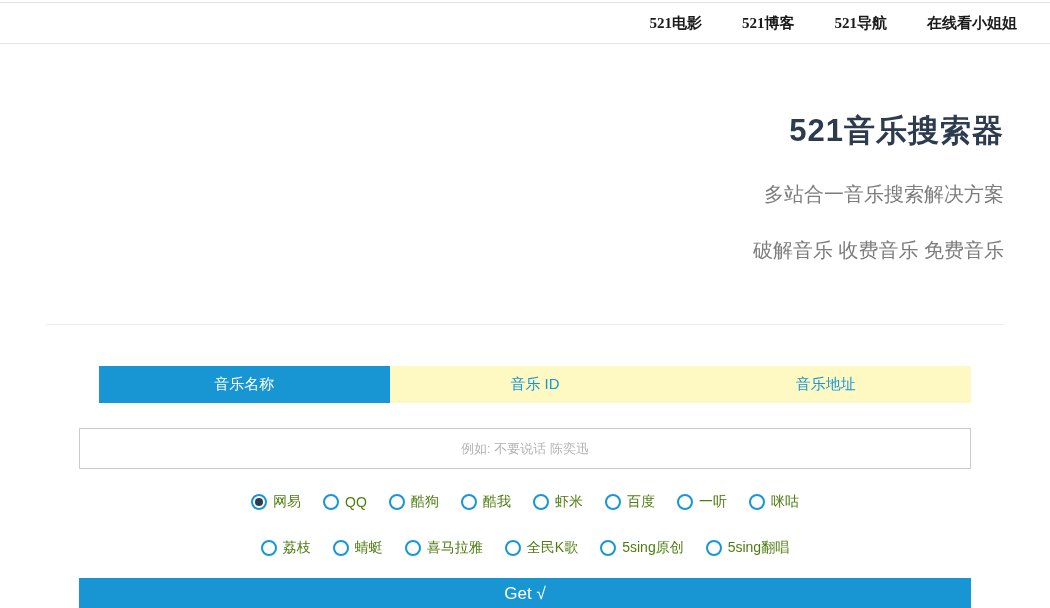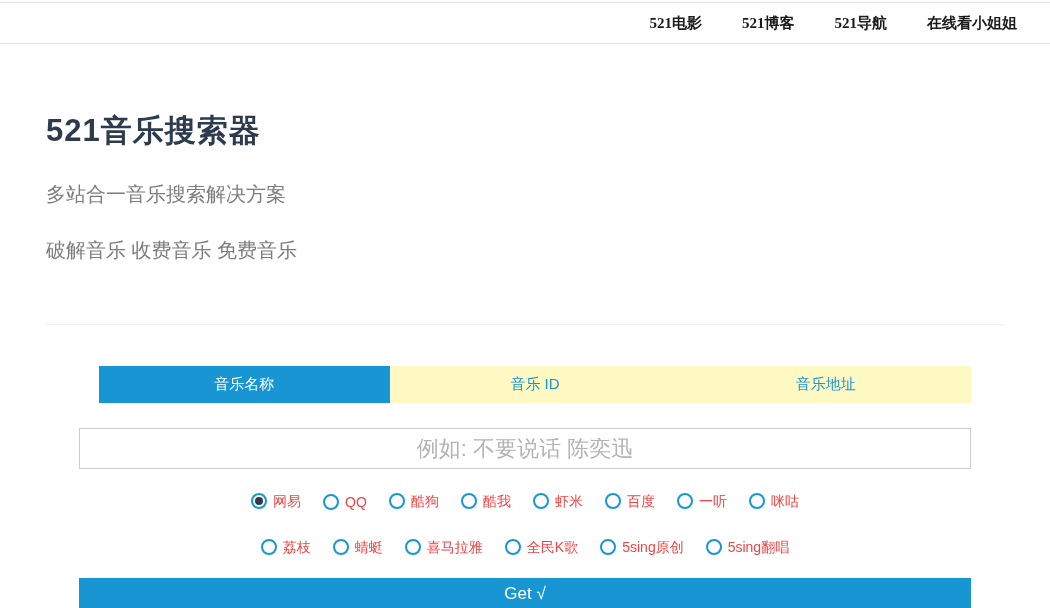--- a/index.html
+++ b/index.html
@@ -26,21 +26,21 @@
   .nav-link {
     font-size: 15px;
     font-weight: bold;
     color: #1a1a1a;
     text-decoration: none;
     cursor: pointer;
     white-space: nowrap;
   }
   
   .container { width: 958px; margin: 0 auto; }
-  .hero { text-align: left; padding-top: 66px; }
+  .hero { text-align: right; padding-top: 66px; }
   .hero-title {
     font-size: 31px;
     font-weight: bold;
     color: #2c3b4e;
     letter-spacing: 1px;
   }
   .hero-sub {
     margin-top: 29px;
     font-size: 20px;
     color: #7d7d7d;
@@ -73,41 +73,41 @@
     background: #1896d4;
     color: #ffffff;
   }
   .search-input {
     margin-top: 25px;
     width: 100%;
     height: 41px;
     border: 1px solid #cccccc;
     outline: none;
     text-align: center;
-    font-size: 22px;
+    font-size: 13px;
     color: #333333;
     font-family: "Liberation Sans", "DejaVu Sans", sans-serif;
   }
   .search-input::placeholder { color: #b3b3b3; opacity: 1; }
   
   .radio-row {
     display: flex;
     justify-content: center;
     align-items: center;
     column-gap: 22px;
   }
   .radio-row.first { margin-top: 24px; }
   .radio-row.second { margin-top: 28px; }
   .radio-item {
     display: flex;
-    align-items: flex-start;
+    align-items: center;
     gap: 6px;
     cursor: pointer;
     font-size: 14px;
-    color: #ef4444;
+    color: #4d7c0f;
   }
   .radio-circle {
     width: 16px; height: 16px;
     border-radius: 50%;
     border: 2px solid #1896d4;
     background: #ffffff;
     display: inline-flex;
     align-items: center;
     justify-content: center;
     flex: none;

